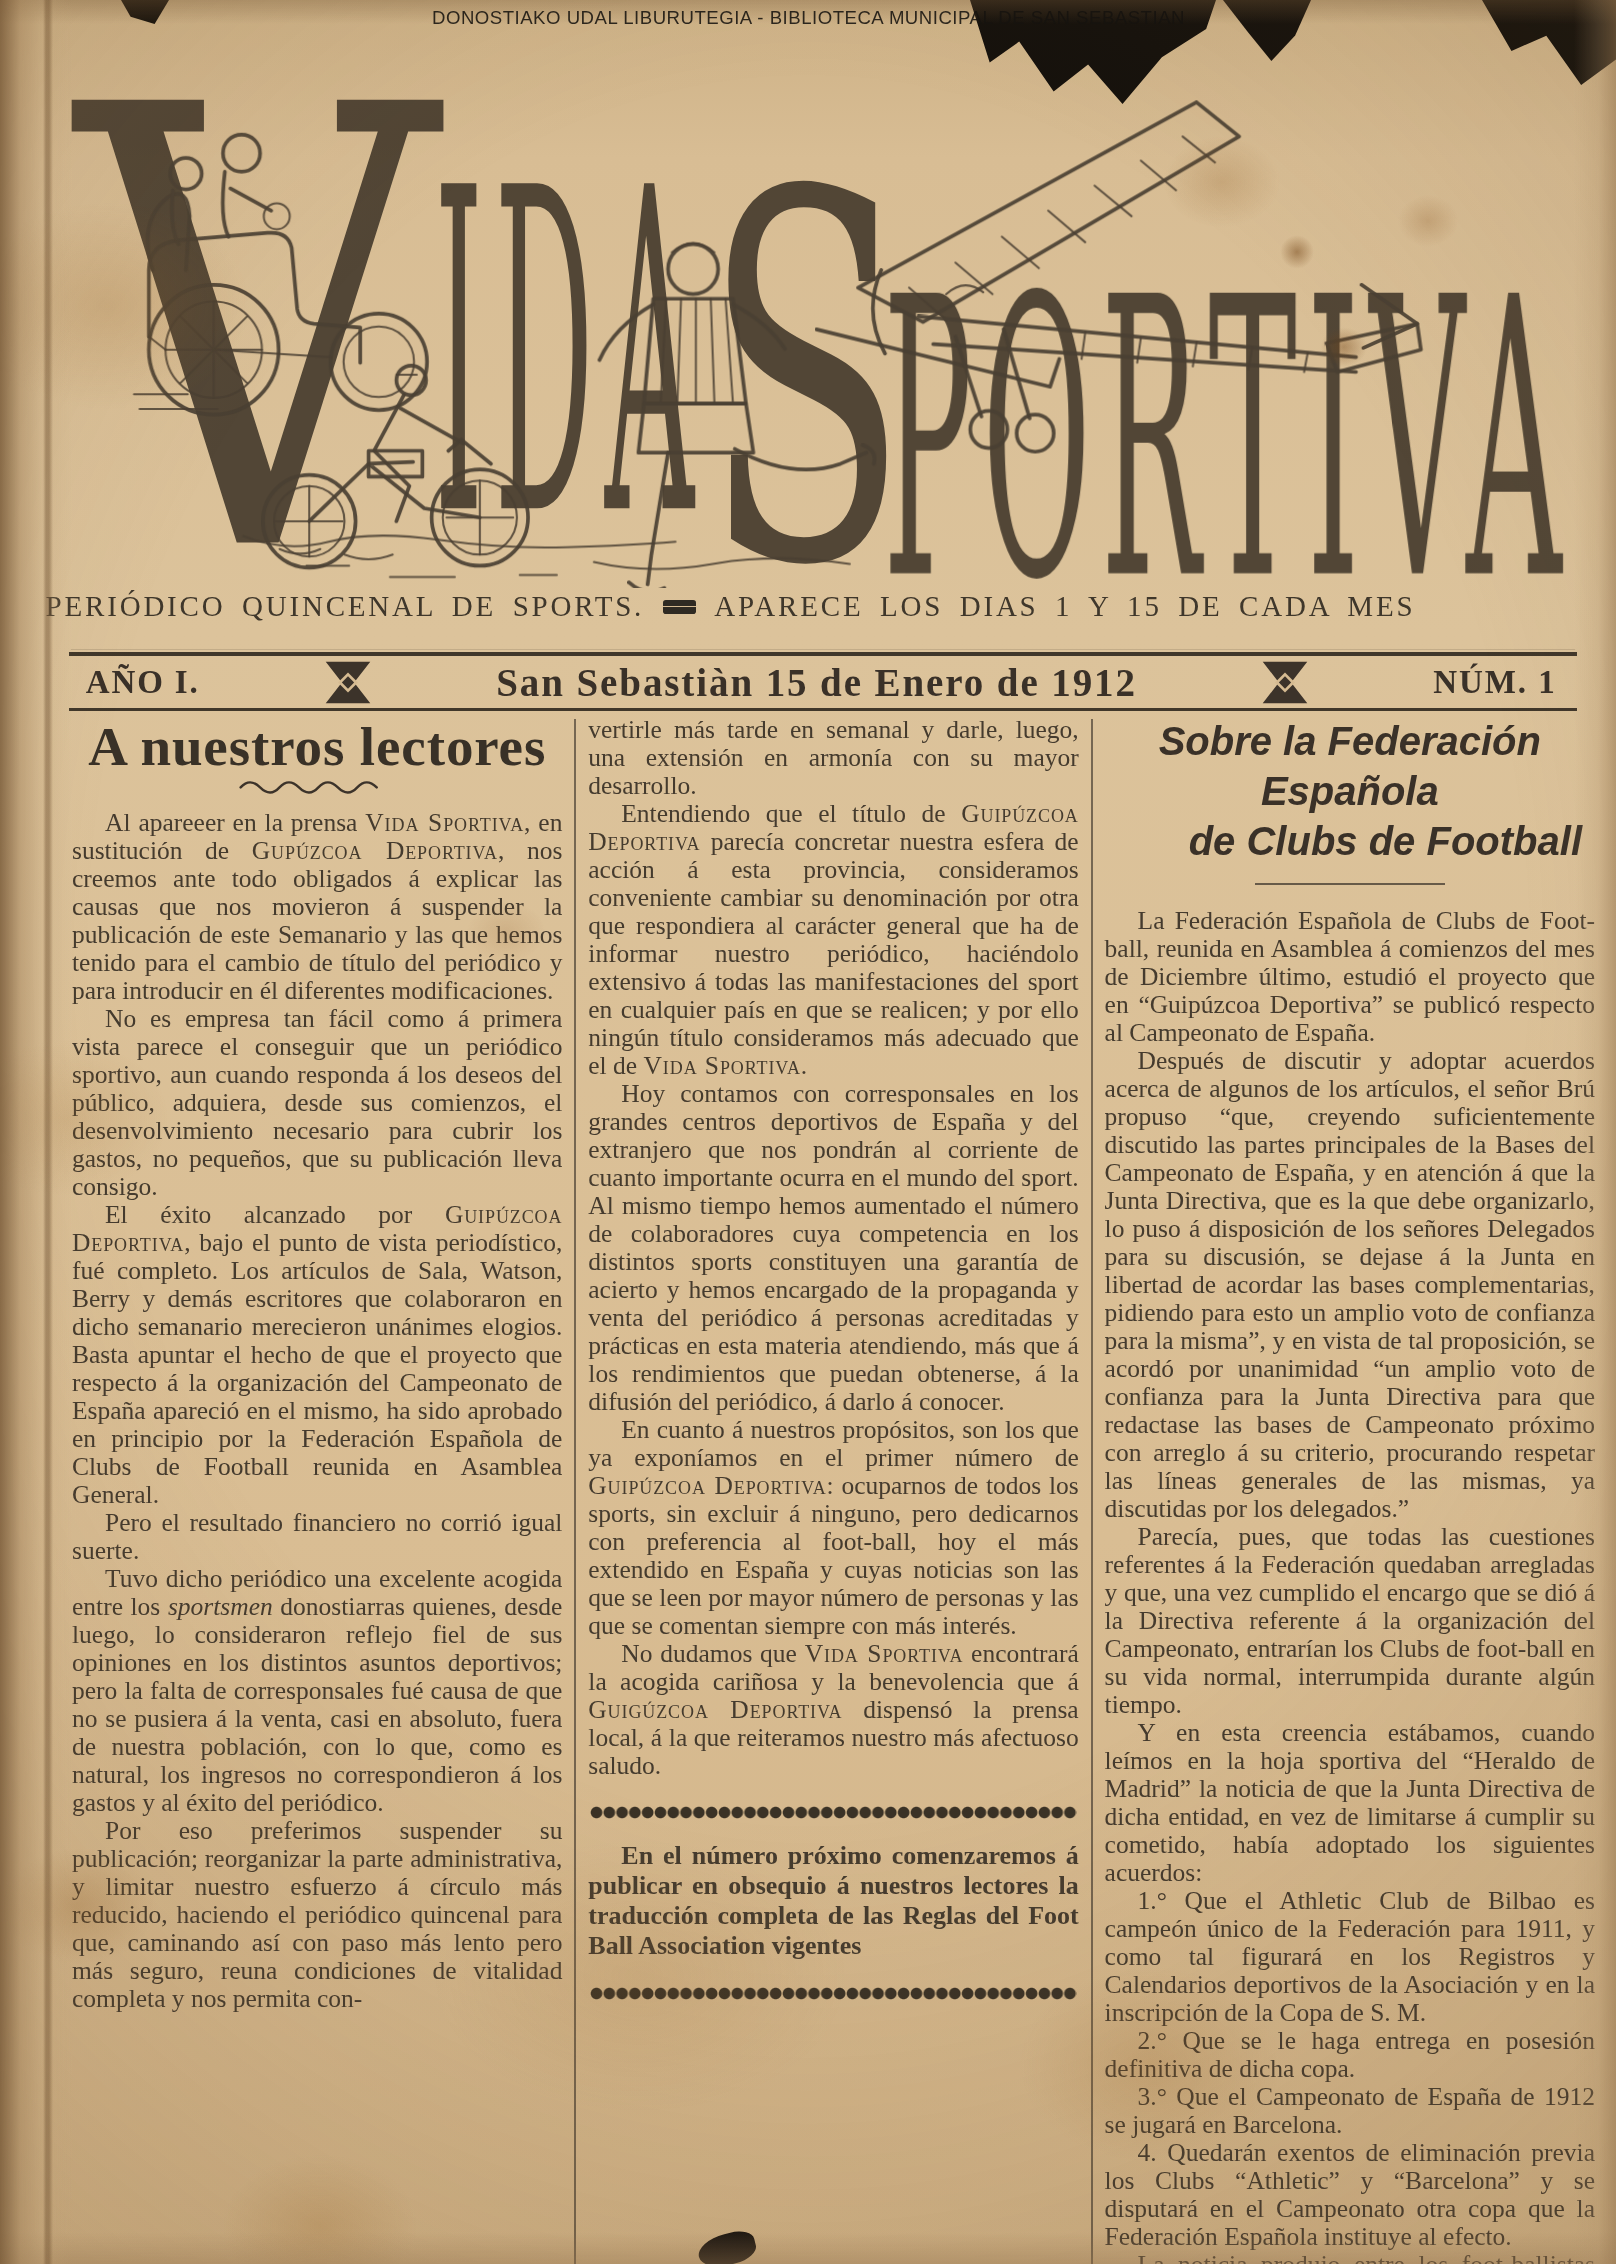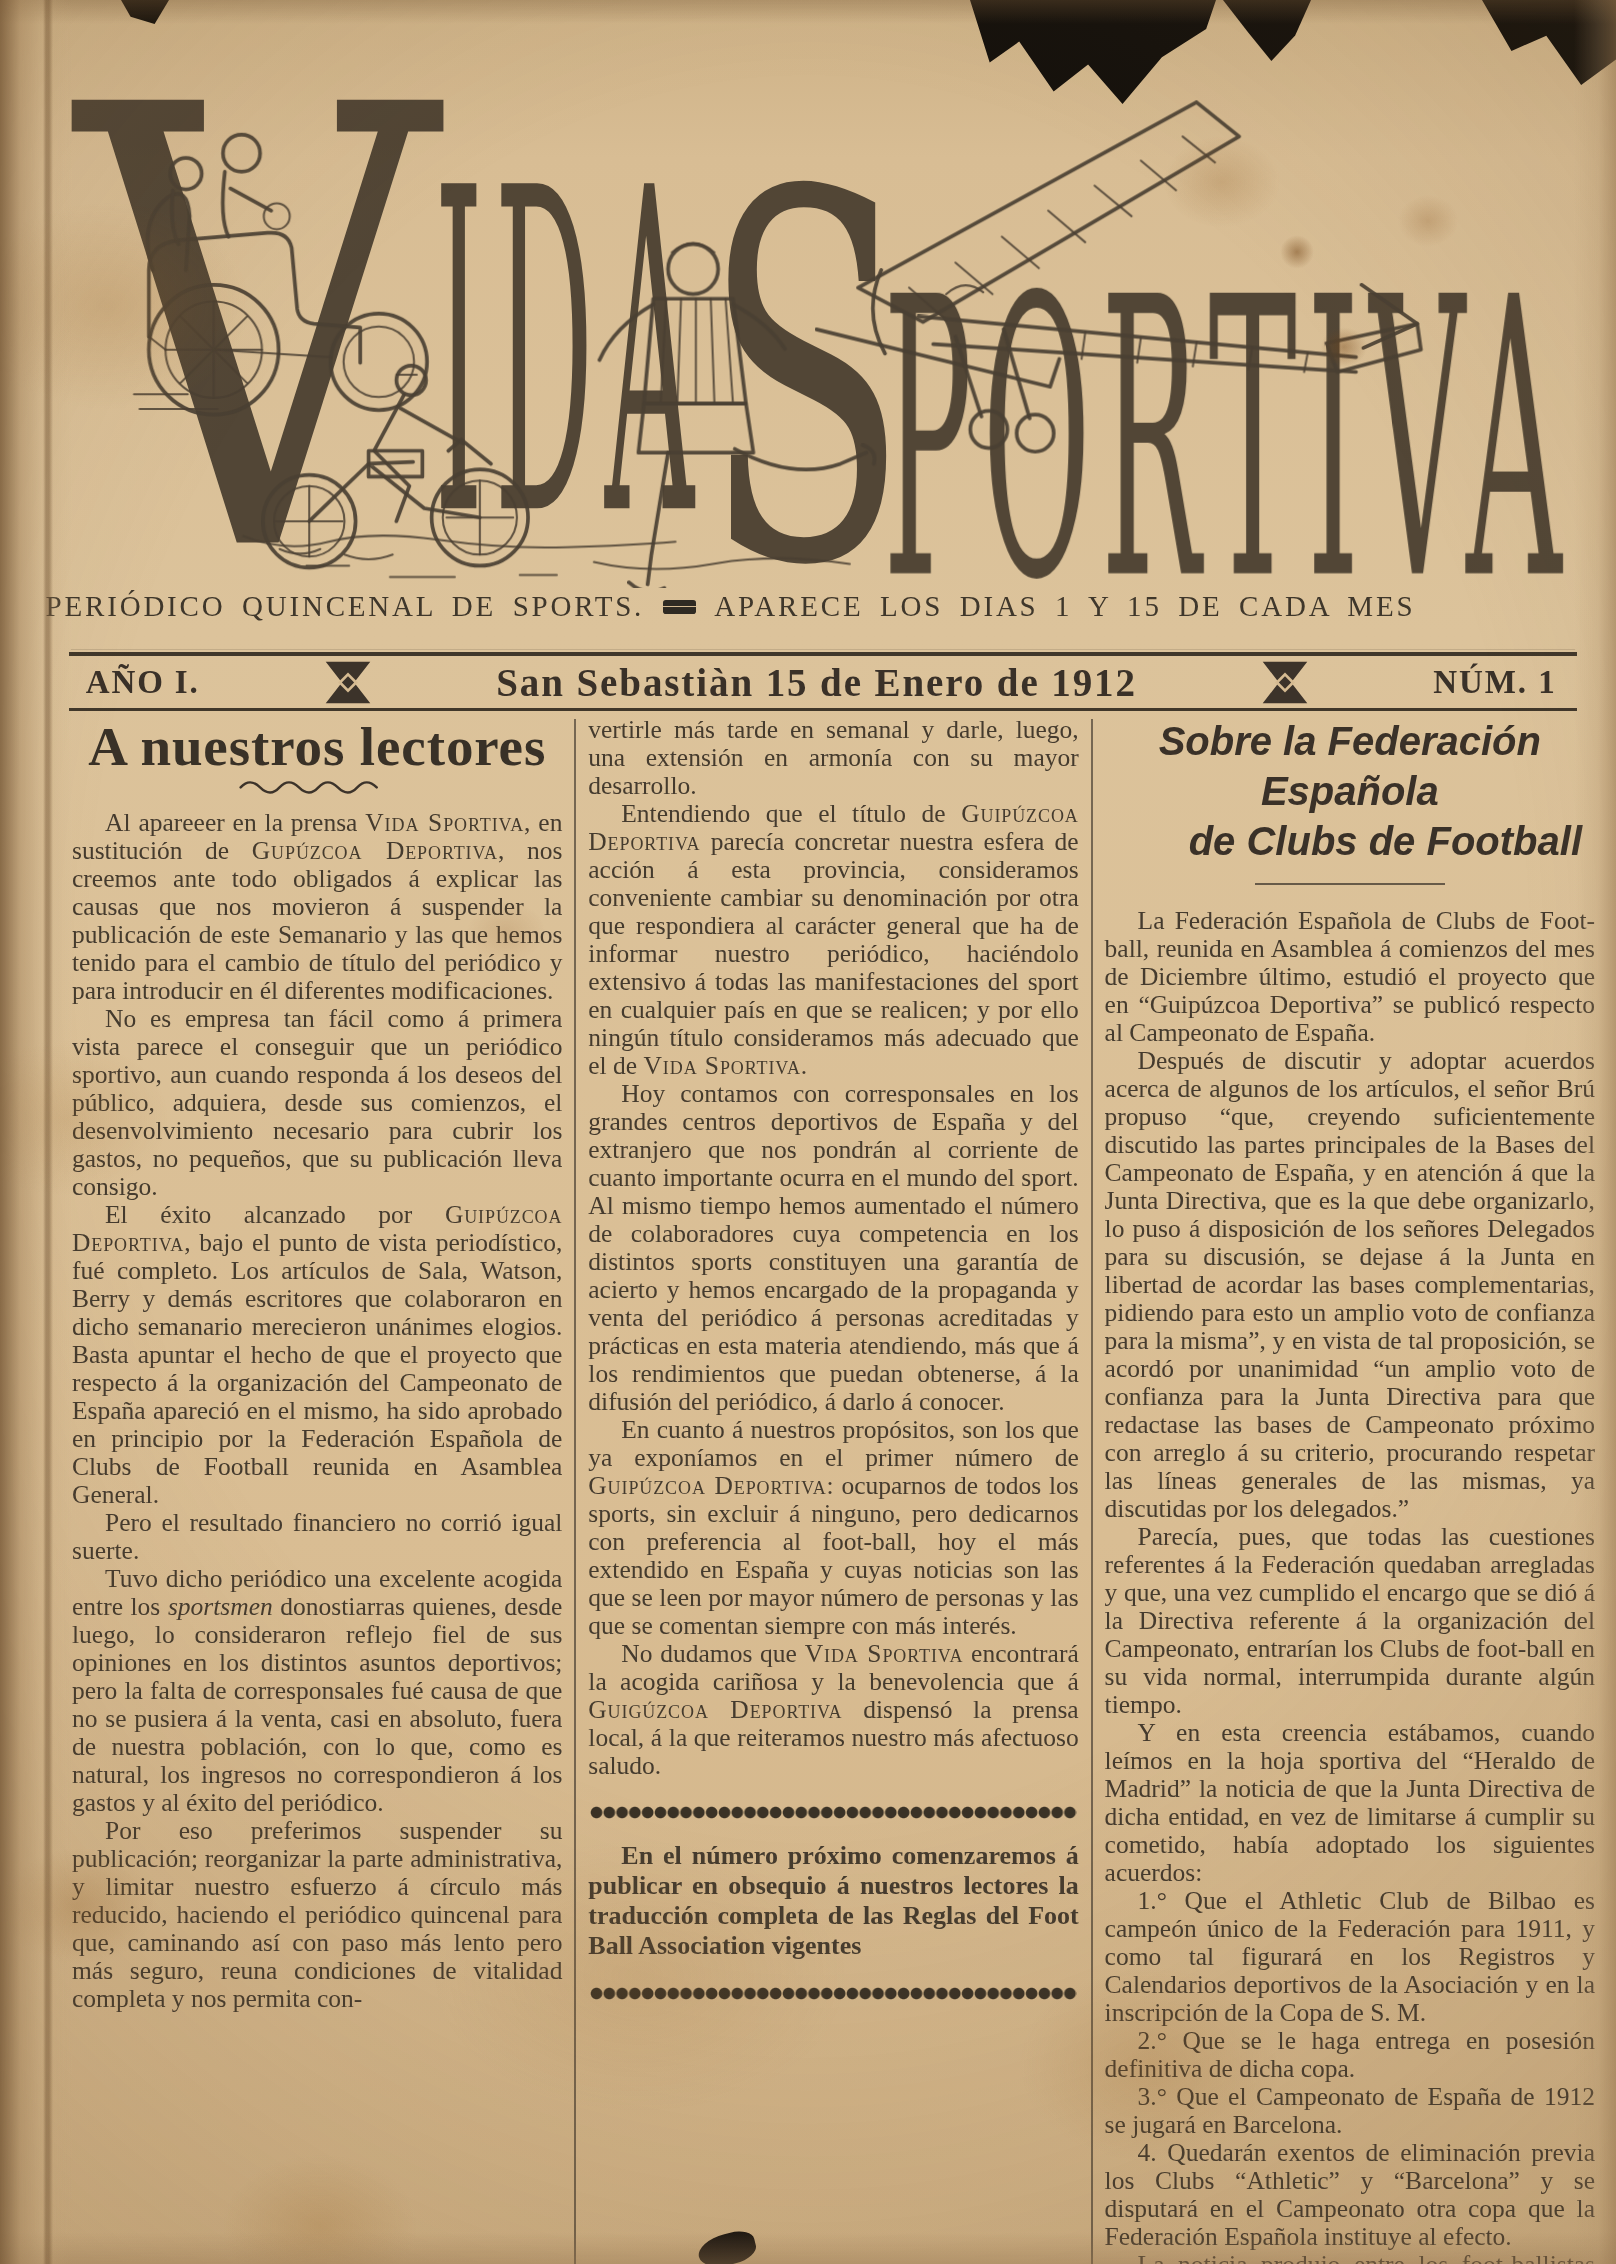--- a/index.html
+++ b/index.html
@@ -99,20 +99,21 @@
 <body>
 
 <div class="page">
 
   <div class="tear t1"></div>
   <div class="tear t2"></div>
   <div class="tear t3"></div>
   <div class="tear t4"></div>
   <div class="blob-bottom"></div>
 
+  <div class="watermark">DONOSTIAKO UDAL LIBURUTEGIA - BIBLIOTECA MUNICIPAL DE SAN SEBASTIAN</div>
 
   <svg class="masthead" width="1617" height="560" viewBox="0 0 1743 604">
 
     <g font-family="DejaVu Serif, serif" class="mast-ink" opacity="0.93">
       <g transform="translate(82,555) scale(0.82,1)">
           <text font-size="655" x="0" y="0">V</text>
         </g>
       <g transform="translate(468,518) scale(0.36,1.30)">
           <text font-size="370" letter-spacing="34" x="0" y="0">IDA</text>
         </g>

